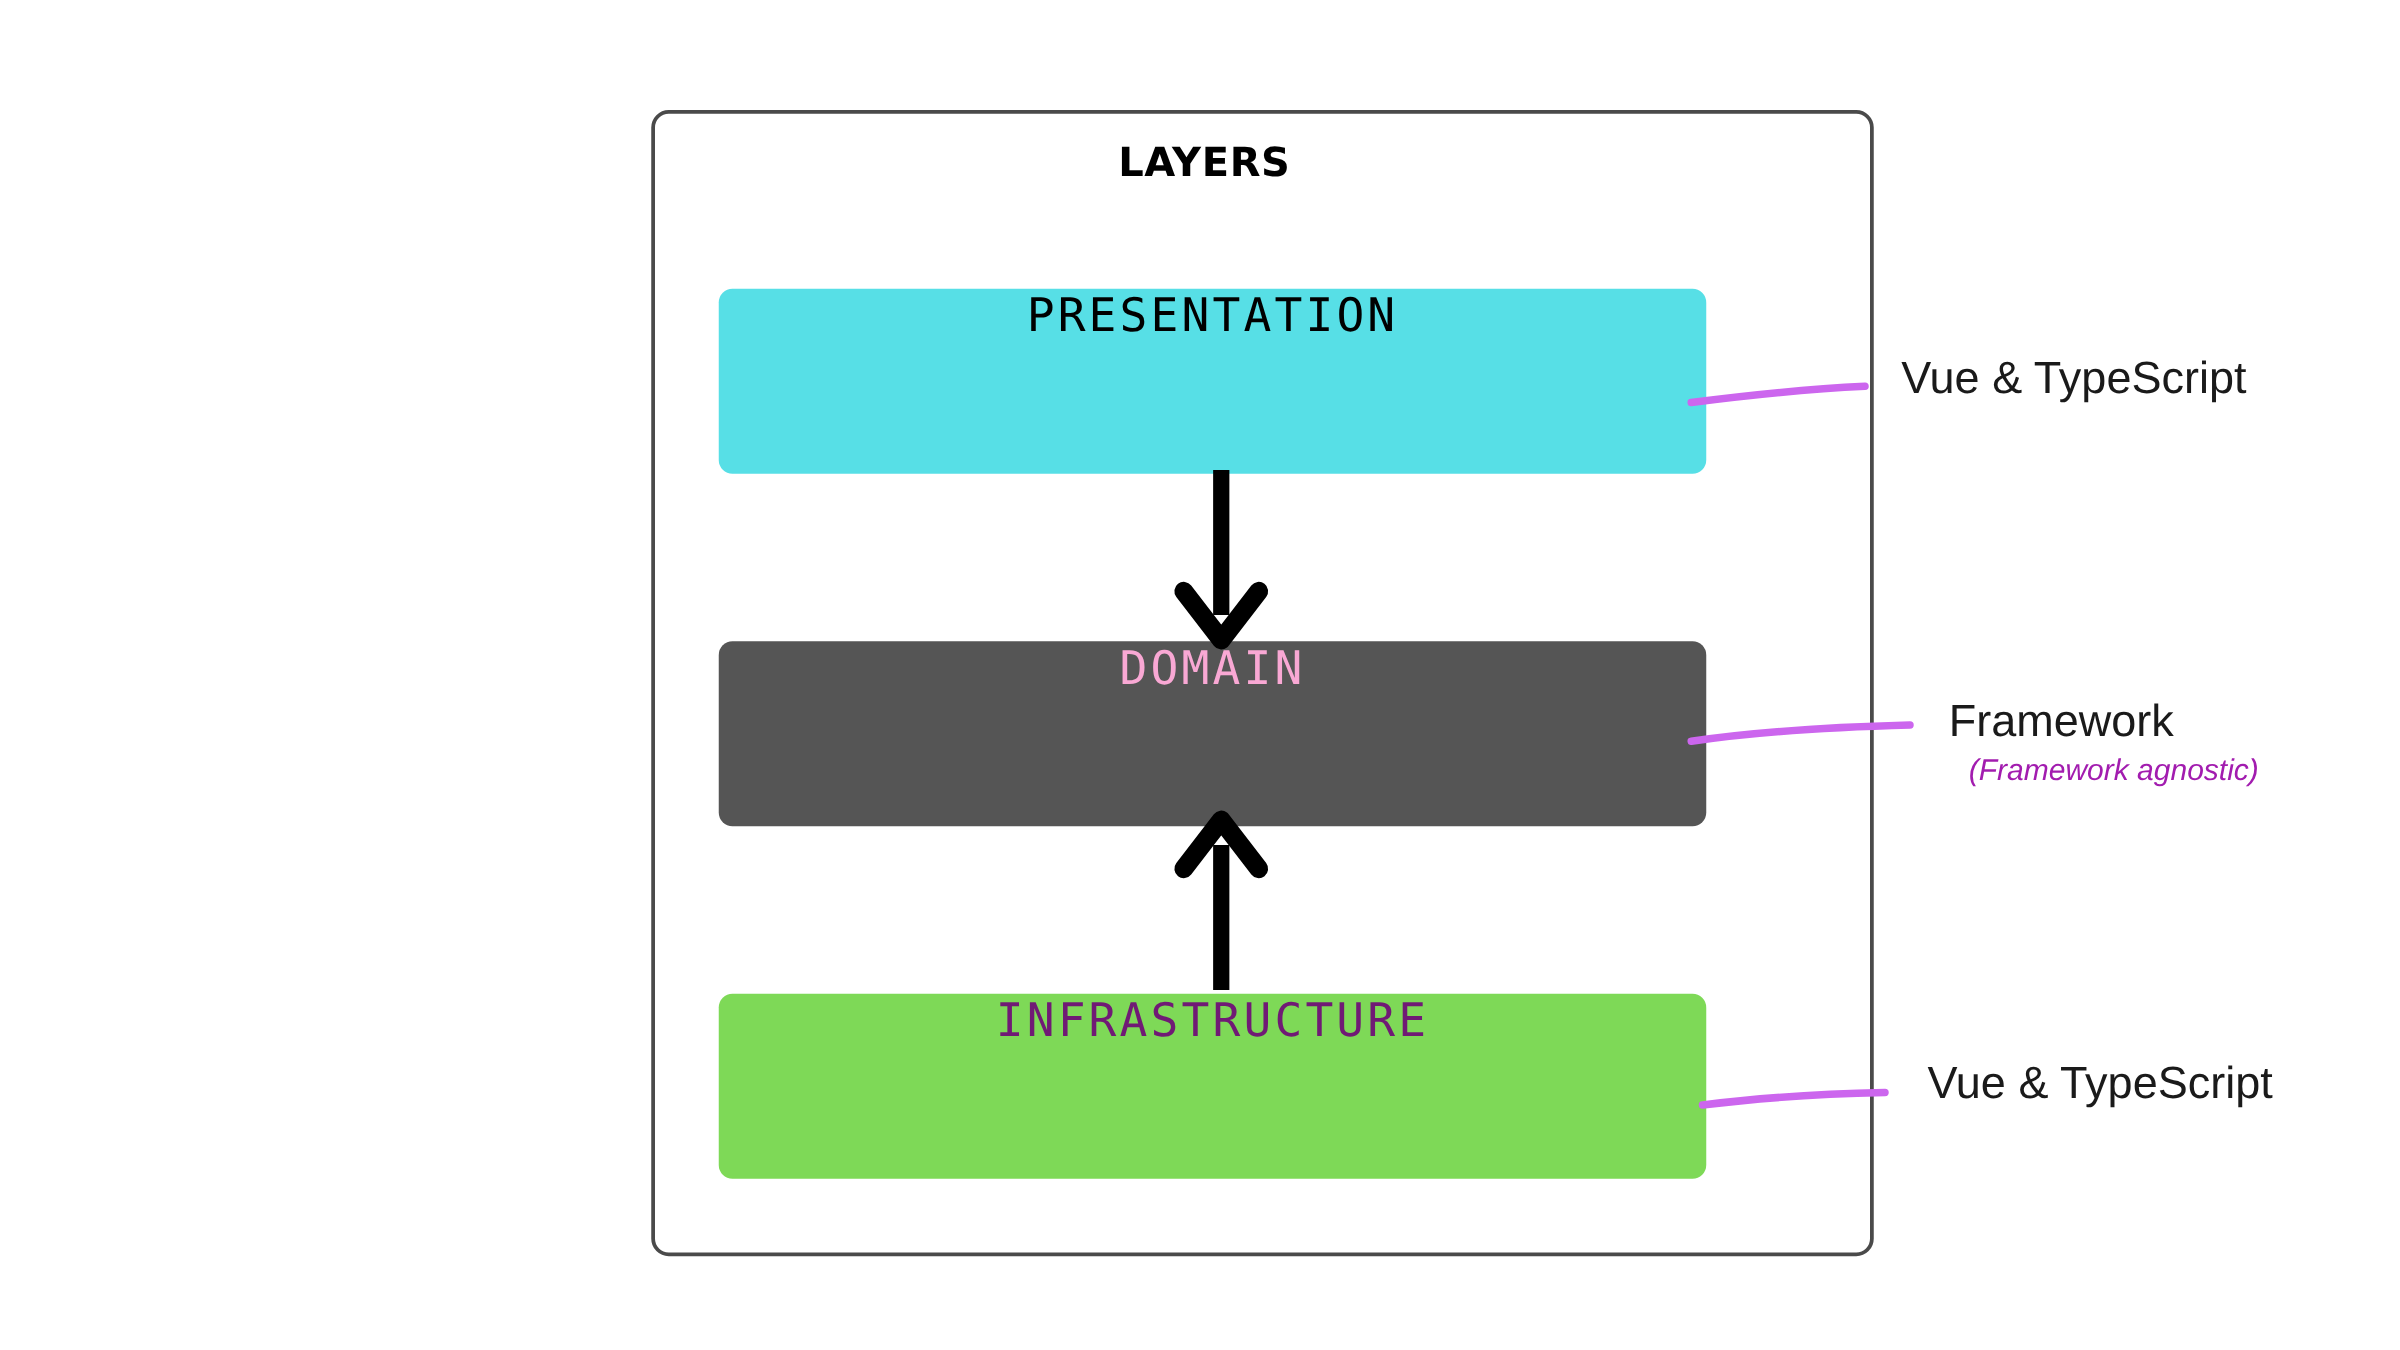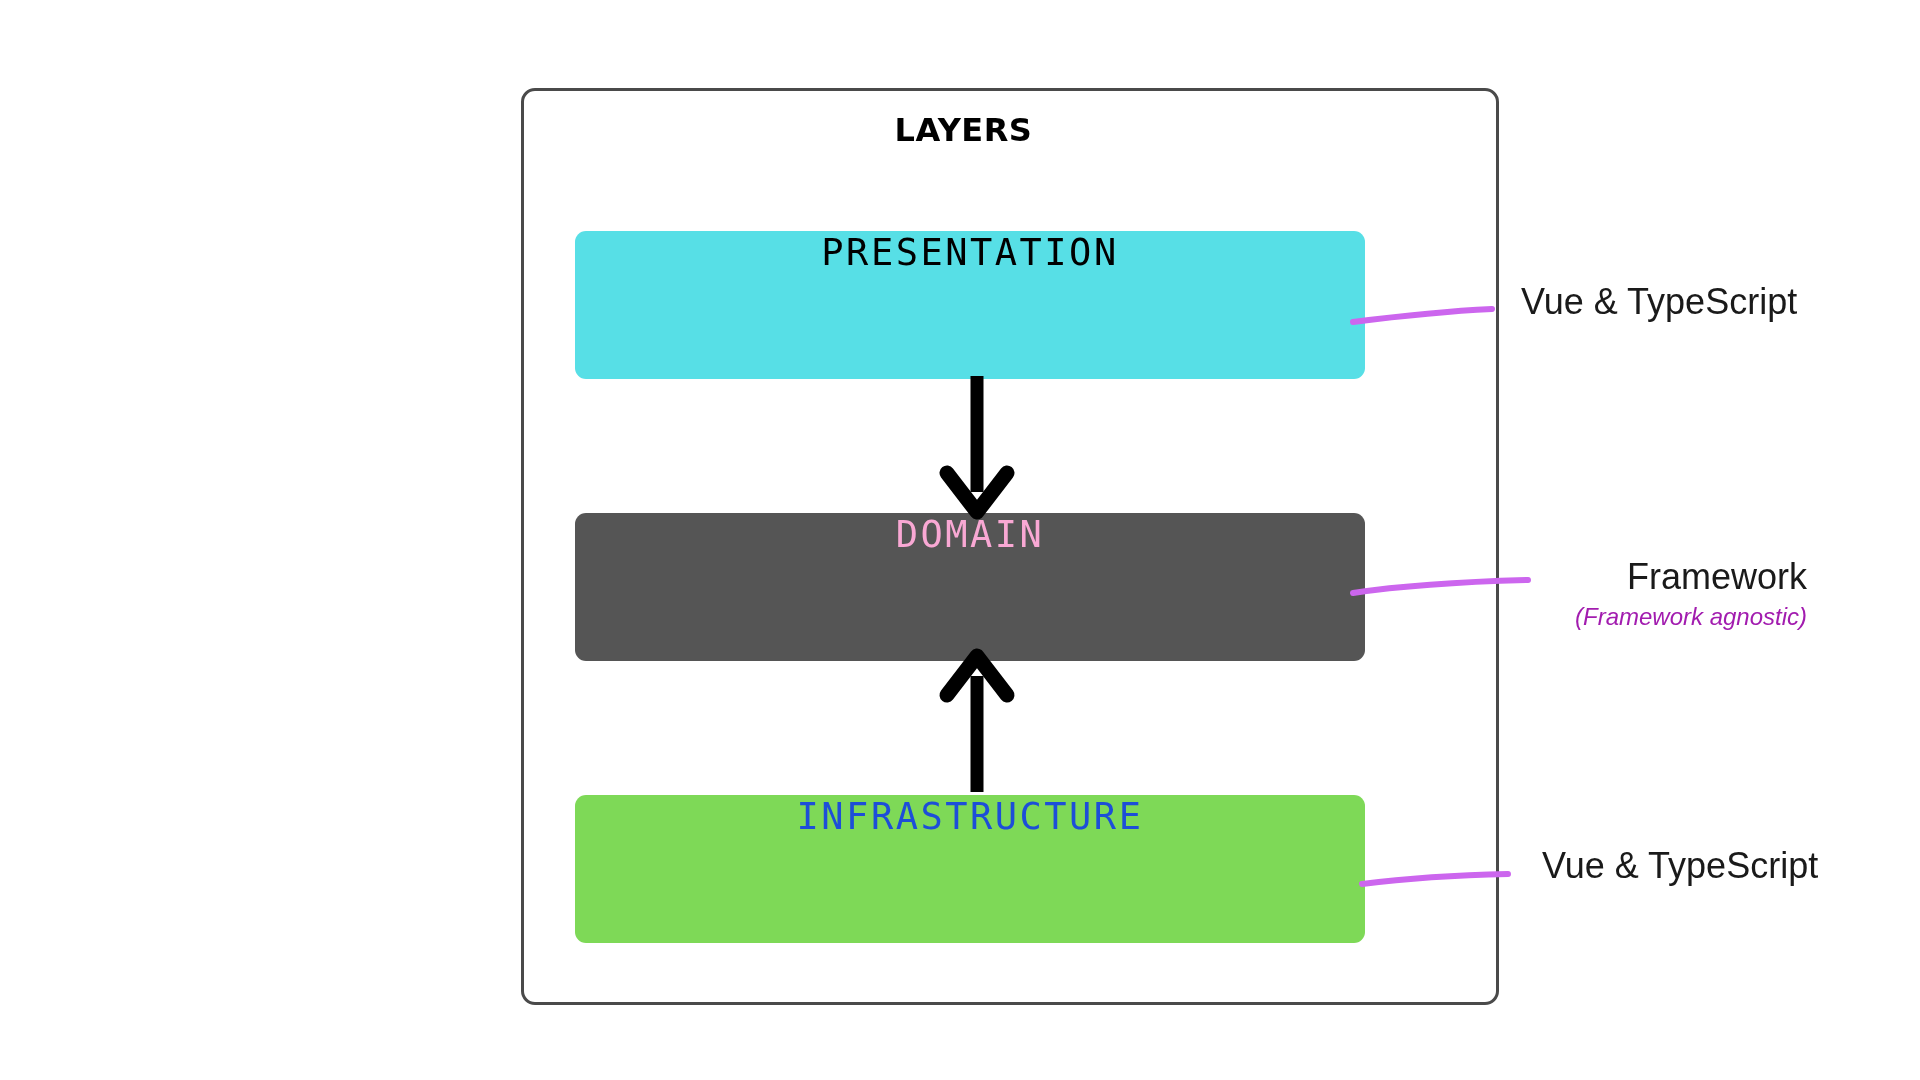--- a/index.html
+++ b/index.html
@@ -80,21 +80,20 @@
     left: 0; top: 0;
     width: 1920px;
     height: 1080px;
     pointer-events: none;
   }
 
   
   .annotation {
     position: absolute;
     white-space: nowrap;
-    text-align: right;
   }
   .annotation-title {
     font-family: "Liberation Sans", sans-serif;
     font-size: 36px;
     color: #1a1a1a;
     line-height: 1.15;
   }
   .annotation-sub {
     font-family: "Liberation Sans", sans-serif;
     font-size: 24px;
@@ -118,21 +117,21 @@
 
     <div class="layer-box" id="box-presentation" style="background:#57dfe6;">
       <span class="layer-label" style="color:#000000;">PRESENTATION</span>
     </div>
 
     <div class="layer-box" id="box-domain" style="background:#555555;">
       <span class="layer-label" style="color:#f9a8d4;">DOMAIN</span>
     </div>
 
     <div class="layer-box" id="box-infrastructure" style="background:#7ed957;">
-      <span class="layer-label" style="color:#1d4ed8;">INFRASTRUCTURE</span>
+      <span class="layer-label" style="color:#701a75;">INFRASTRUCTURE</span>
     </div>
   </div>
 
   <svg class="arrow-layer" viewBox="0 0 1920 1080">
 
     <g>
       <line x1="977" y1="376" x2="977" y2="492" stroke="#000000" stroke-width="13" stroke-linecap="butt"></line>
       <path d="M 947 473 L 977 512 L 1007 473" fill="none" stroke="#000000" stroke-width="15" stroke-linecap="round" stroke-linejoin="round"></path>
     </g>
 

